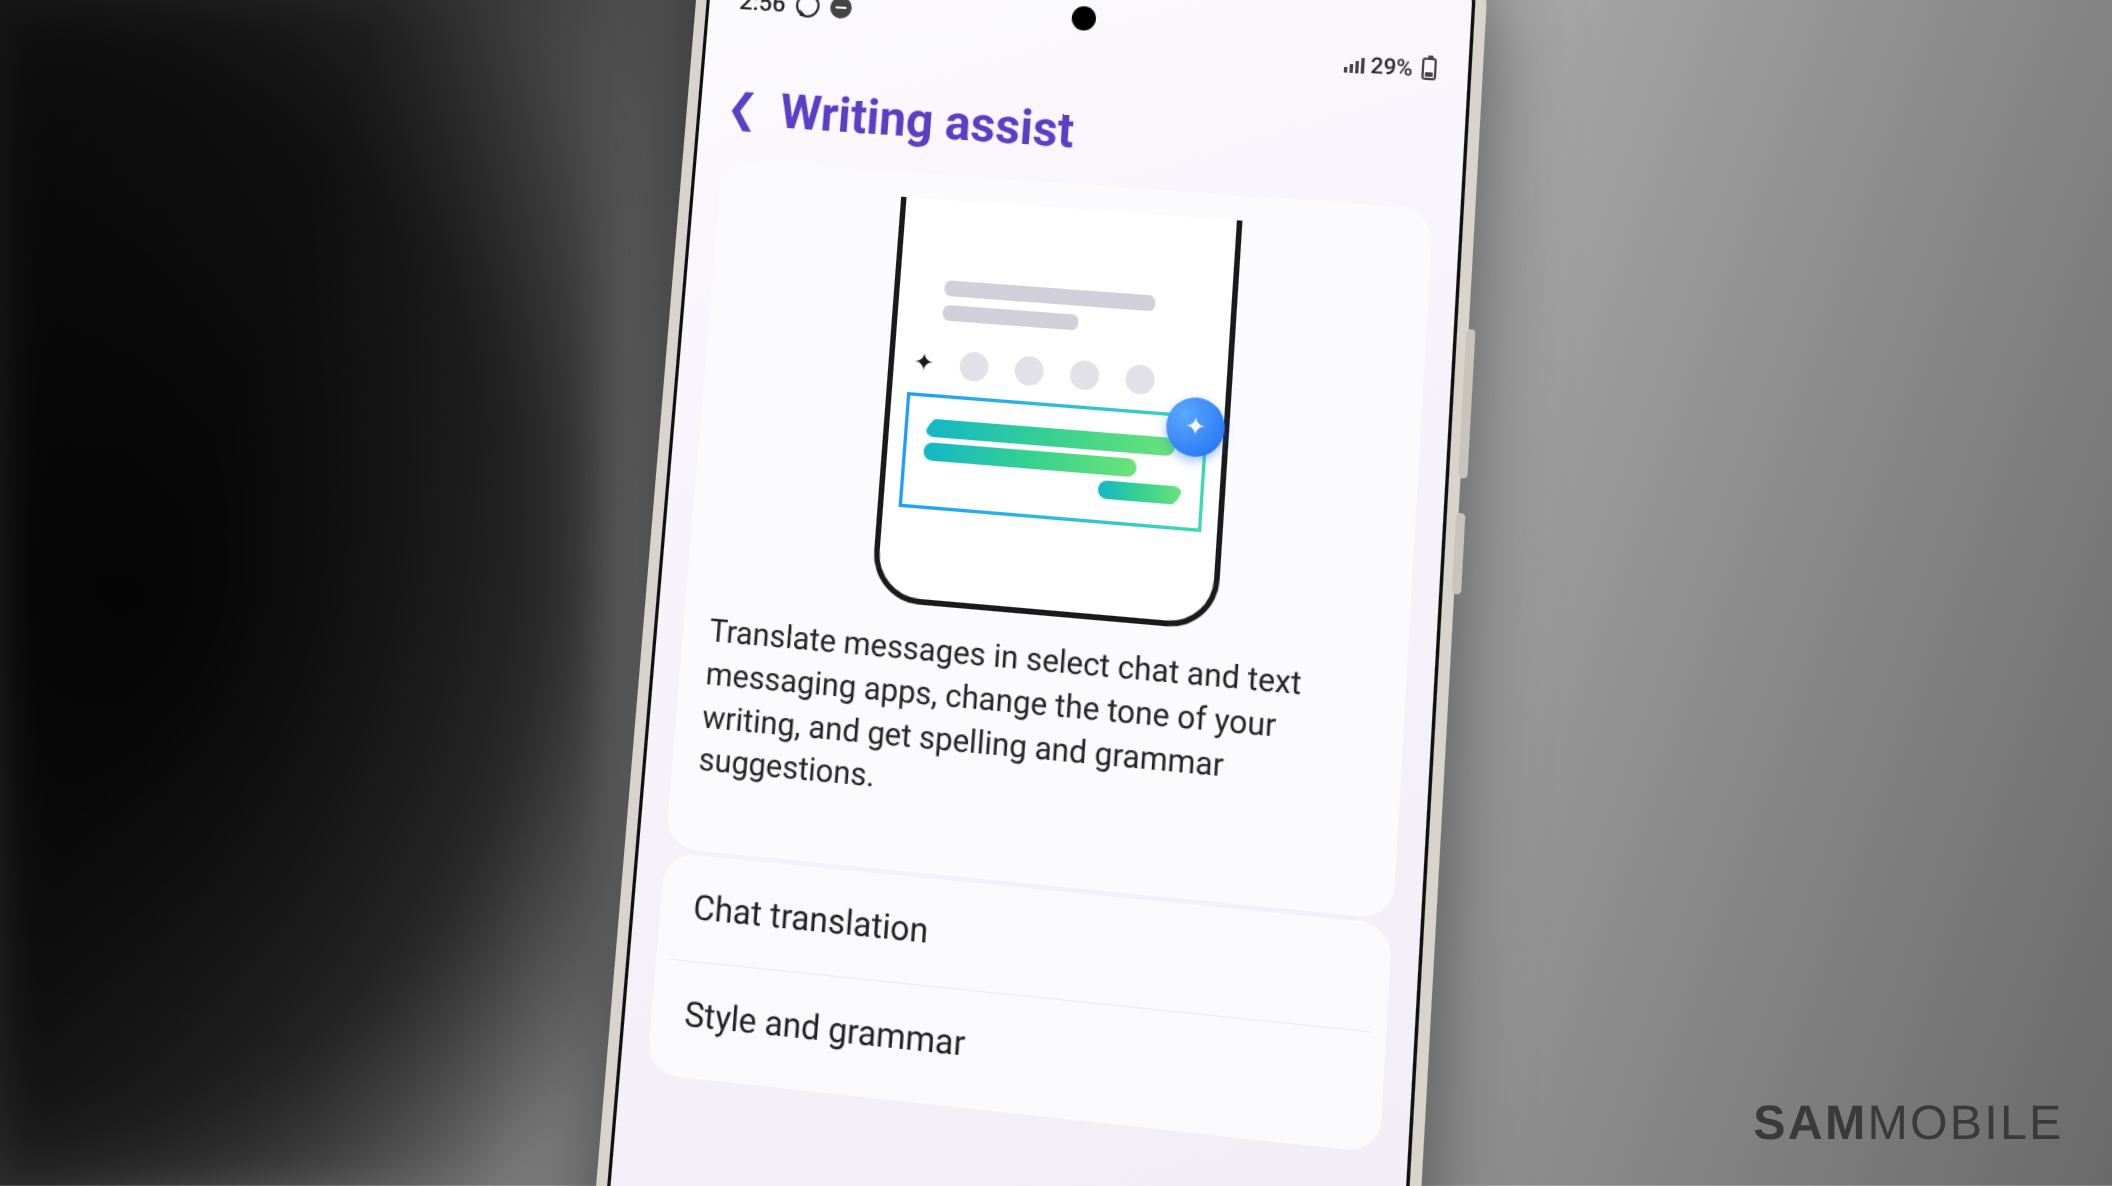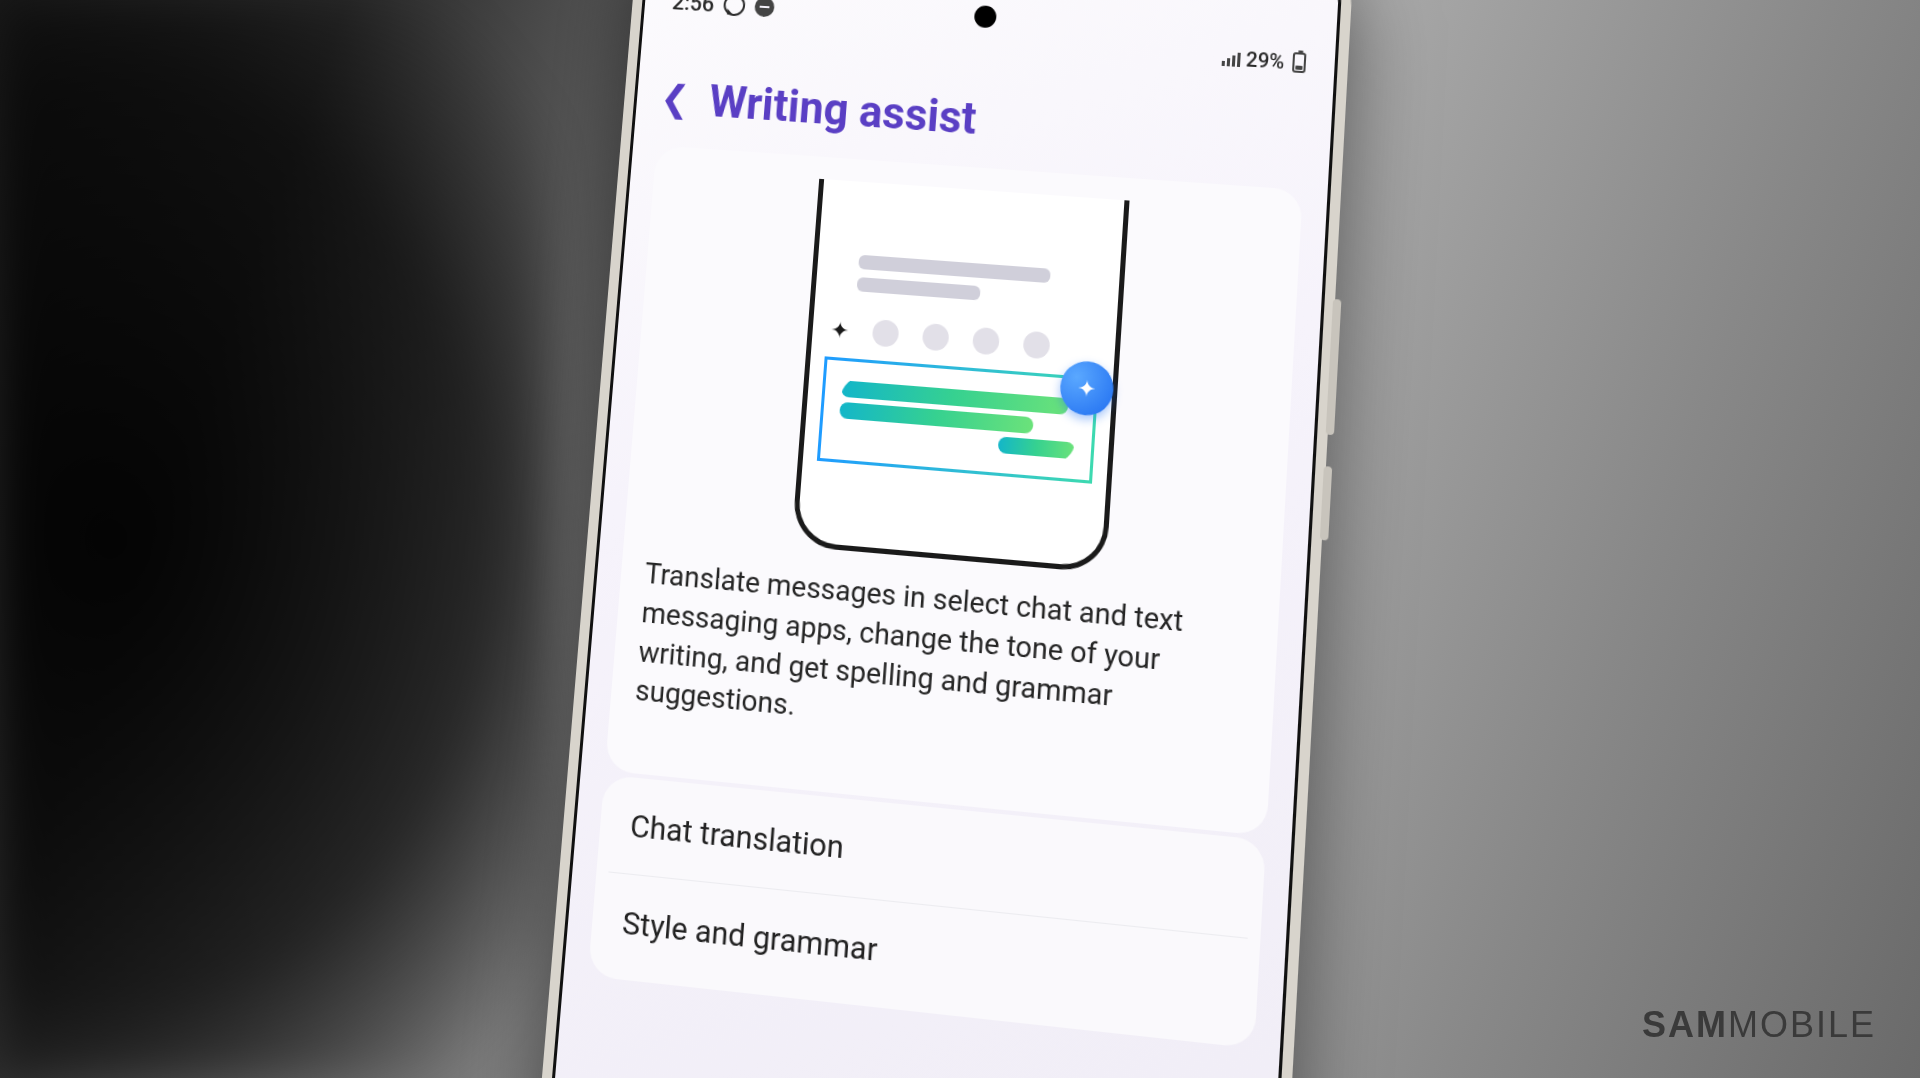--- a/index.html
+++ b/index.html
@@ -234,21 +234,21 @@
       font-size: 30px;
       color: #222;
       border-bottom: 1px solid #ececf0;
     }
     .option-row:last-child { border-bottom: none; padding-bottom: 36px; }
     
     .watermark {
       position: absolute;
       right: 44px;
       bottom: 32px;
-      font-size: 36px;
+      font-size: 44px;
       letter-spacing: 2px;
       color: #3a3a3a;
       font-weight: 300;
       z-index: 3;
       font-family: Arial, sans-serif;
     }
     .watermark .bold { font-weight: 800; }
   </style>
 </head>
 <body>

